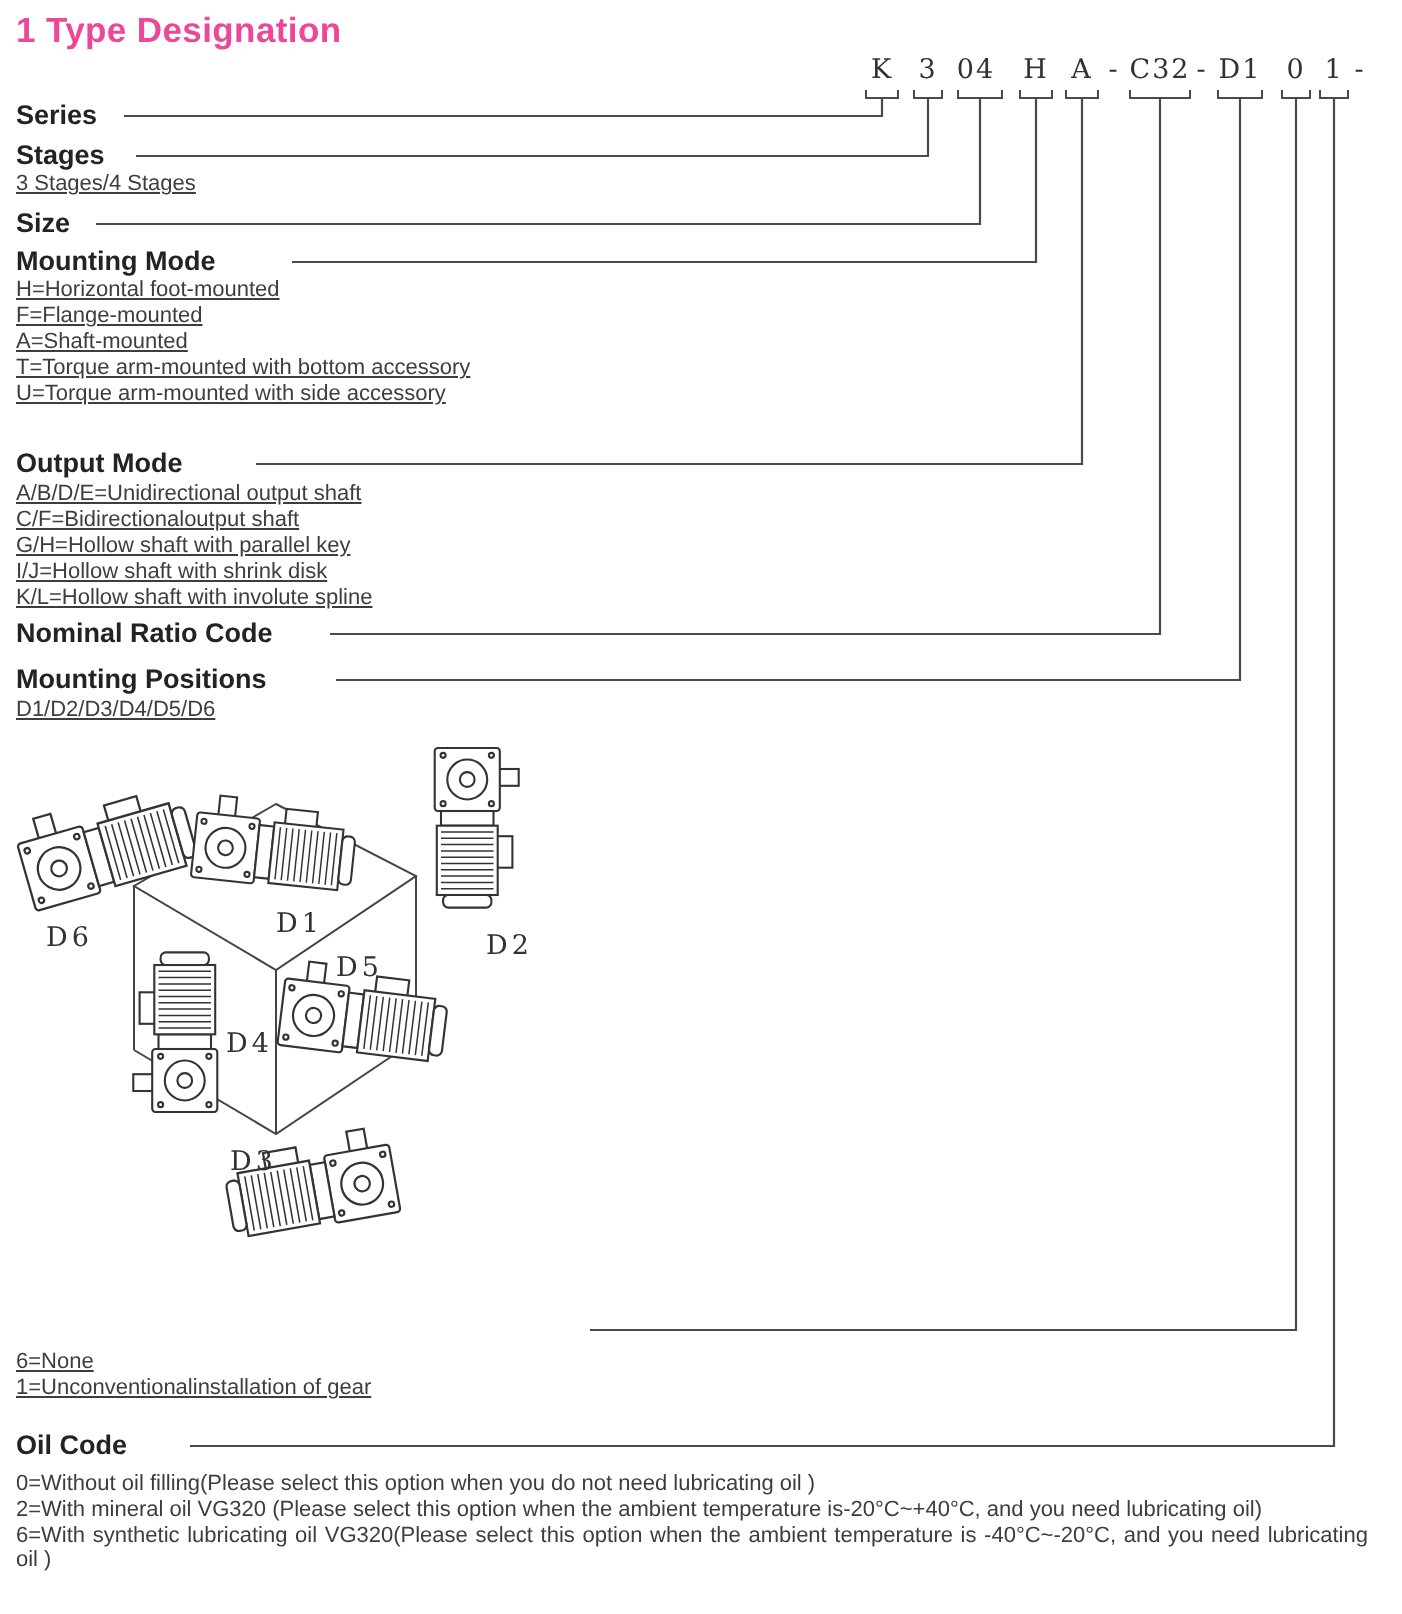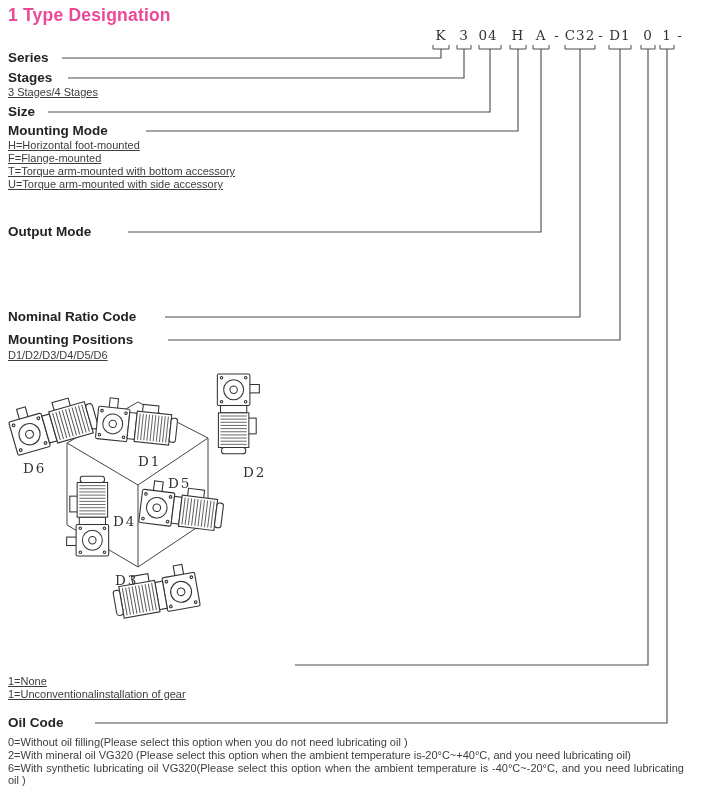--- a/index.html
+++ b/index.html
@@ -126,32 +126,40 @@
 
   <div class="hdr" style="top:50px">Series</div>
   <div class="hdr" style="top:70px">Stages</div>
   <div class="sub" style="top:86px">3 Stages/4 Stages</div>
   <div class="hdr" style="top:104px">Size</div>
   <div class="hdr" style="top:123px">Mounting Mode</div>
 
   <div class="sub" style="top:139px">
     <div>H=Horizontal foot-mounted</div>
     <div>F=Flange-mounted</div>
+    <div>A=Shaft-mounted</div>
     <div>T=Torque arm-mounted with bottom accessory</div>
     <div>U=Torque arm-mounted with side accessory</div>
   </div>
 
   <div class="hdr" style="top:224px">Output Mode</div>
+  <div class="sub" style="top:241px">
+    <div>A/B/D/E=Unidirectional output shaft</div>
+    <div>C/F=Bidirectionaloutput shaft</div>
+    <div>G/H=Hollow shaft with parallel key</div>
+    <div>I/J=Hollow shaft with shrink disk</div>
+    <div>K/L=Hollow shaft with involute spline</div>
+  </div>
 
   <div class="hdr" style="top:309px">Nominal Ratio Code</div>
   <div class="hdr" style="top:332px">Mounting Positions</div>
   <div class="sub" style="top:349px">D1/D2/D3/D4/D5/D6</div>
 
   <div class="sub" style="top:675px">
-    <div>1=None</div>
+    <div>6=None</div>
     <div>1=Unconventionalinstallation of gear</div>
   </div>
 
   <div class="hdr" style="top:715px">Oil Code</div>
   <div class="oil-list">
     <div>0=Without oil filling(Please select this option when you do not need lubricating oil )</div>
     <div>2=With mineral oil VG320 (Please select this option when the ambient temperature is-20°C~+40°C, and you need lubricating oil)</div>
     <div>6=With synthetic lubricating oil VG320(Please select this option when the ambient temperature is -40°C~-20°C, and you need lubricating oil )</div>
   </div>
 

